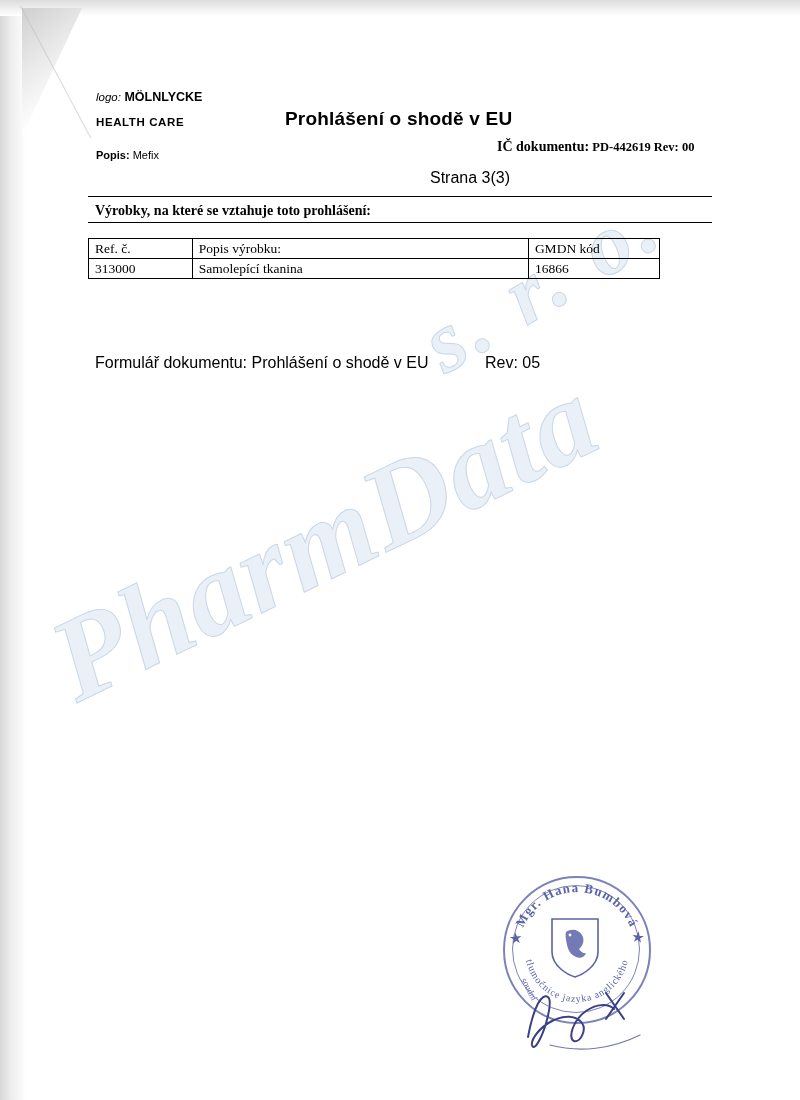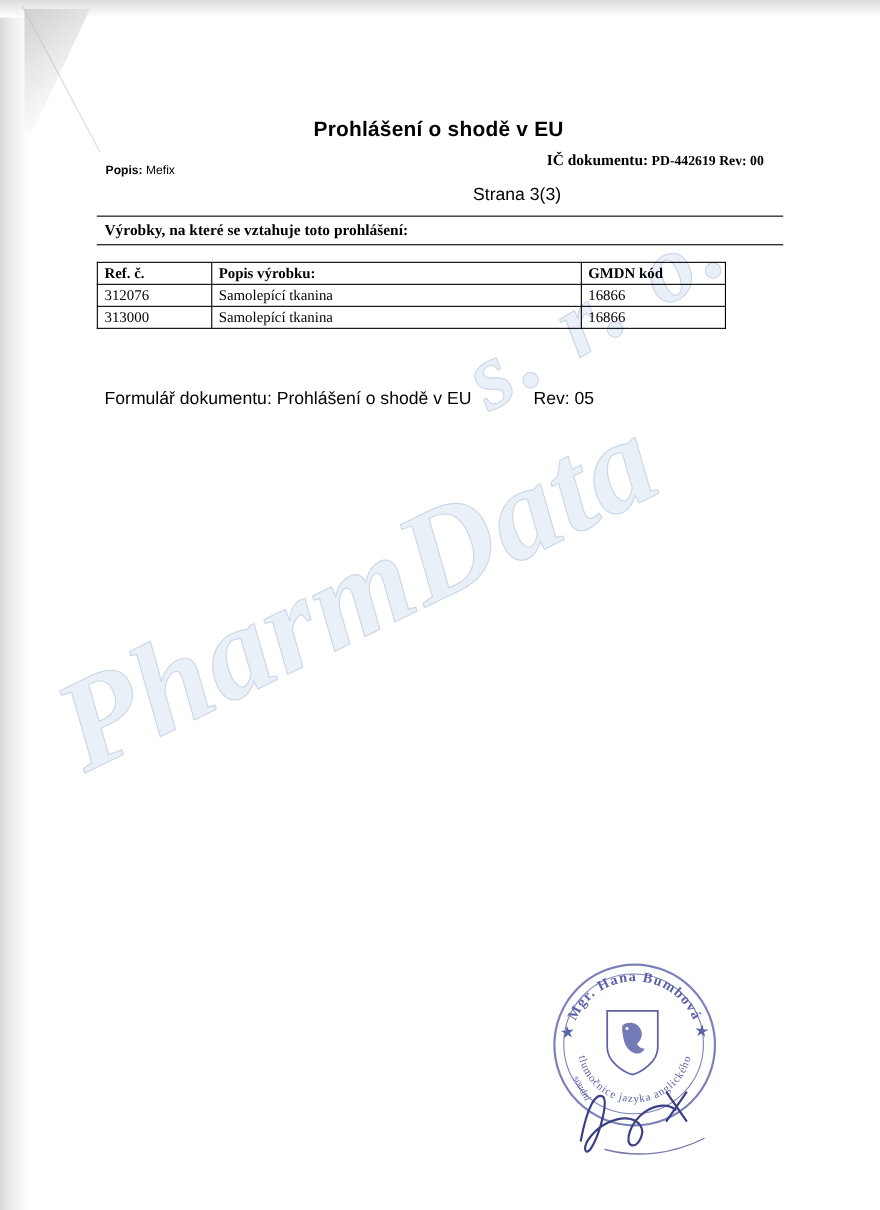--- a/index.html
+++ b/index.html
@@ -144,21 +144,21 @@
     background: transparent;
   }
   .prod-table th, .prod-table td {
     border: 1px solid #000;
     padding: 1px 6px;
     text-align: left;
     vertical-align: middle;
     height: 17px;
   }
   .prod-table th {
-    font-weight: 700;
+    font-weight: 400;
   }
   .col-ref { width: 96px; }
   .col-desc { width: 350px; }
   .col-gmdn { width: 126px; margin-left: 44px; }
 
   
   .form-note {
     position: absolute;
     left: 95px; top: 354px;
     font-size: 16px;
@@ -231,20 +231,27 @@
 <div class="page">
 
   <div class="scan-edge-left"></div>
   <div class="scan-edge-top"></div>
   <div class="corner-fold"></div>
   <div class="corner-fold-line"></div>
 
   <div class="wm wm-main">PharmData</div>
   <div class="wm wm-sub">s. r. o.</div>
 
+  <div class="logo-block">
+    <div class="logo-line1">
+      <span class="logo-word">logo:</span>
+      <span>MÖLNLYCKE</span>
+    </div>
+    <div class="logo-line2">HEALTH CARE</div>
+  </div>
 
   <div class="doc-title">Prohlášení o shodě v EU</div>
 
   <div class="doc-id">
     <span class="ic">IČ dokumentu:</span>
     <span>PD-442619 Rev: 00</span>
   </div>
 
   <div class="popis-row">
     <span class="lbl">Popis:</span>
@@ -260,25 +267,20 @@
 
   <table class="prod-table">
     <thead>
       <tr>
         <th class="col-ref">Ref. č.</th>
         <th class="col-desc">Popis výrobku:</th>
         <th class="col-gmdn">GMDN kód</th>
       </tr>
     </thead>
     <tbody>
-      <tr>
-        <td>312076</td>
-        <td>Samolepící tkanina</td>
-        <td>16866</td>
-      </tr>
       <tr>
         <td>313000</td>
         <td>Samolepící tkanina</td>
         <td>16866</td>
       </tr>
     </tbody>
   </table>
 
   <div class="form-note">
     <span>Formulář dokumentu: Prohlášení o shodě v EU</span>

